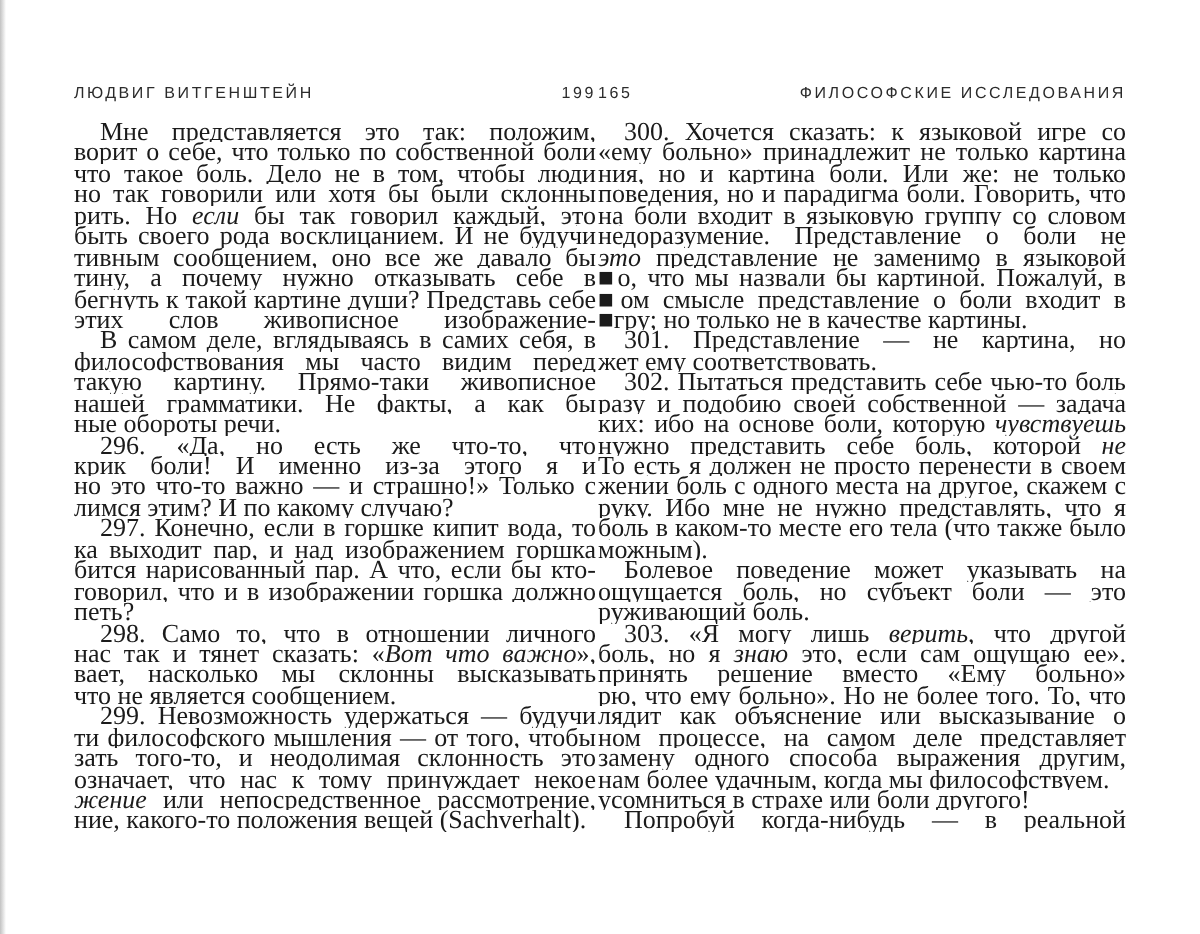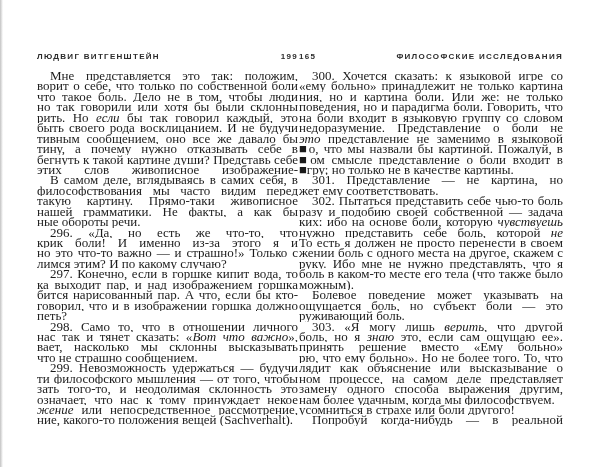--- a/index.html
+++ b/index.html
@@ -14,25 +14,24 @@
   .scan-edge-left {
     position:absolute; left:0; top:0; width:3px; height:100%;
     background:linear-gradient(to right, #c2c2c2, rgba(255,255,255,0));
   }
   .page { position:absolute; top:42px; }
   #left-page  { left:37px;  width:261px; }
   #right-page { left:299px; width:264px; }
   .page-header {
     display:flex; justify-content:space-between; align-items:baseline;
     font-family:"Liberation Sans", sans-serif;
-    font-size:8px; font-weight:700; letter-spacing:1.3px;
+    font-size:8px; font-weight:400; letter-spacing:1.3px;
     color:#2b2b2b;
     height:10px;
     margin-bottom:9px;
-    margin-top:10px;
   }
   .page-body { font-size:13px; }
   .paragraph { margin:0; }
   .line {
     height:10.45px; line-height:10.45px;
     text-align:justify; text-align-last:justify;
     overflow:hidden; white-space:normal;
   }
   .line.para-first { text-indent:13px; }
   .line.para-last  { text-align-last:left; }
@@ -78,21 +77,21 @@
         <div class="line para-first">297. Конечно, если в горшке кипит вода, то из горш-</div>
         <div class="line">ка выходит пар, и над изображением горшка тоже клу-</div>
         <div class="line">бится нарисованный пар. А что, если бы кто-то упорно</div>
         <div class="line">говорил, что и в изображении горшка должно что-то ки-</div>
         <div class="line para-last">петь?</div>
       </div>
       <div class="paragraph">
         <div class="line para-first">298. Само то, что в отношении личного ощущения</div>
         <div class="line">нас так и тянет сказать: «<em>Вот что важно</em>», уже показы-</div>
         <div class="line">вает, насколько мы склонны высказывать нечто такое,</div>
-        <div class="line para-last">что не страшно сообщением.</div>
+        <div class="line para-last">что не является сообщением.</div>
       </div>
       <div class="paragraph">
         <div class="line para-first">299. Невозможность удержаться — будучи во влас-</div>
         <div class="line">ти философского мышления — от того, чтобы не ска-</div>
         <div class="line">зать того-то, и неодолимая склонность это сказать не</div>
         <div class="line">означает, что нас к тому принуждает некое <em>предполо-</em></div>
         <div class="line"><em>жение</em> или непосредственное рассмотрение, либо зна-</div>
         <div class="line para-last">ние, какого-то положения вещей (Sachverhalt).</div>
       </div>
     </div>

